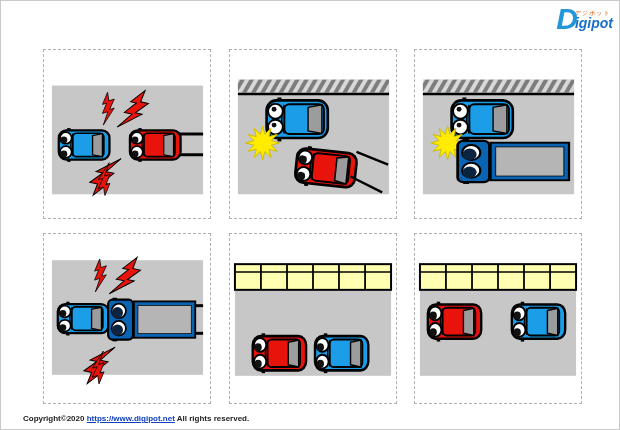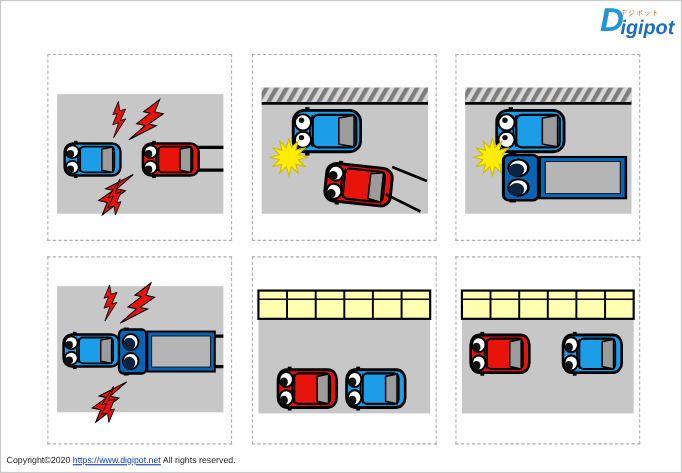--- a/index.html
+++ b/index.html
@@ -3,34 +3,34 @@
 <meta charset="utf-8">
 <style>
   html,body{margin:0;padding:0;background:#fff;font-family:"Liberation Sans",sans-serif;}
   .page{position:relative;width:620px;height:430px;background:#ffffff;border:1px solid #c9c9c9;box-sizing:border-box;overflow:hidden;}
 
   
   .logo{position:absolute;top:3px;right:6px;display:flex;align-items:flex-start;line-height:1;}
   .logo-d{font-size:30px;font-weight:bold;color:#2196d8;font-style:italic;letter-spacing:-1px;}
   .logo-right{display:flex;flex-direction:column;margin-left:-2px;margin-top:6px;}
   .logo-kana{font-size:6px;color:#d45500;letter-spacing:1px;white-space:nowrap;}
-  .logo-rest{font-size:18px;font-weight:bold;font-style:italic;color:#1a6fc4;margin-top:0px;}
+  .logo-rest{font-size:14px;font-weight:bold;font-style:italic;color:#1a6fc4;margin-top:0px;}
 
   
   .panel{position:absolute;width:168px;height:170px;border:1px dashed #b0b0b0;box-sizing:border-box;background:#fff;}
   .panel svg{display:block;width:100%;height:100%;}
   #p1{left:42px;top:48px;}
   #p2{left:228px;top:48px;}
   #p3{left:413px;top:48px;}
   #p4{left:42px;top:232px;height:171px;}
   #p5{left:228px;top:232px;height:171px;}
   #p6{left:413px;top:232px;height:171px;}
 
   
-  .footer{position:absolute;left:5px;bottom:6px;font-size:8px;font-weight:normal;color:#222;white-space:nowrap;}
+  .footer{position:absolute;left:22px;bottom:6px;font-size:8px;font-weight:bold;color:#222;white-space:nowrap;}
   .footer a{color:#1040c0;text-decoration:underline;cursor:pointer;}
   .hidden-defs{position:absolute;width:0;height:0;overflow:hidden;}
 </style>
 </head>
 <body>
 
 <div class="page">
 
   <svg class="hidden-defs" aria-hidden="true">
     <defs>

